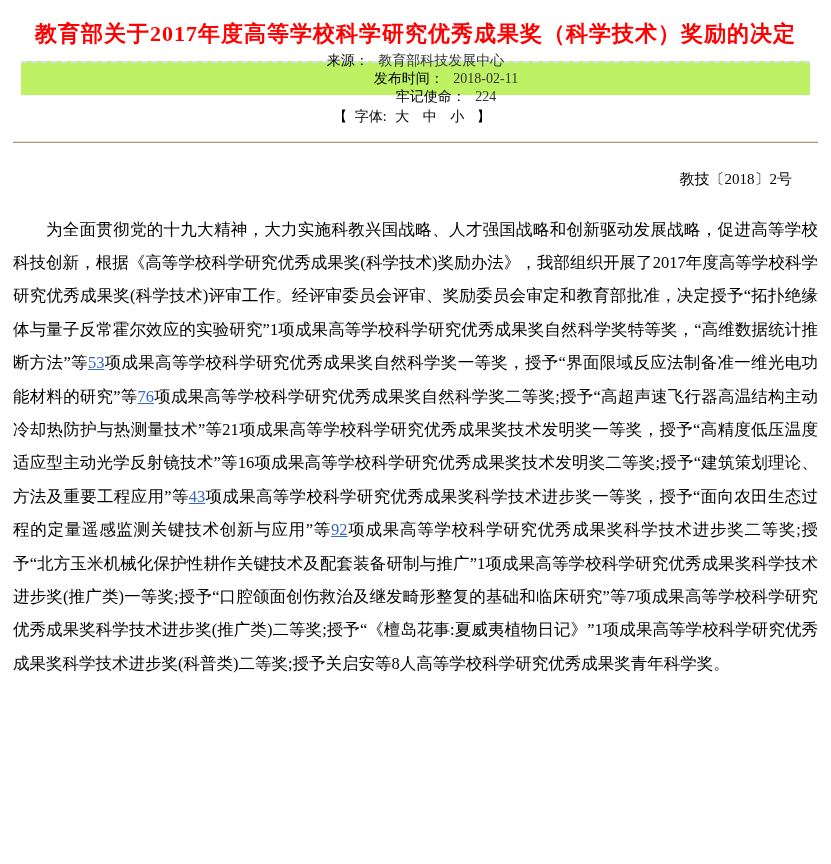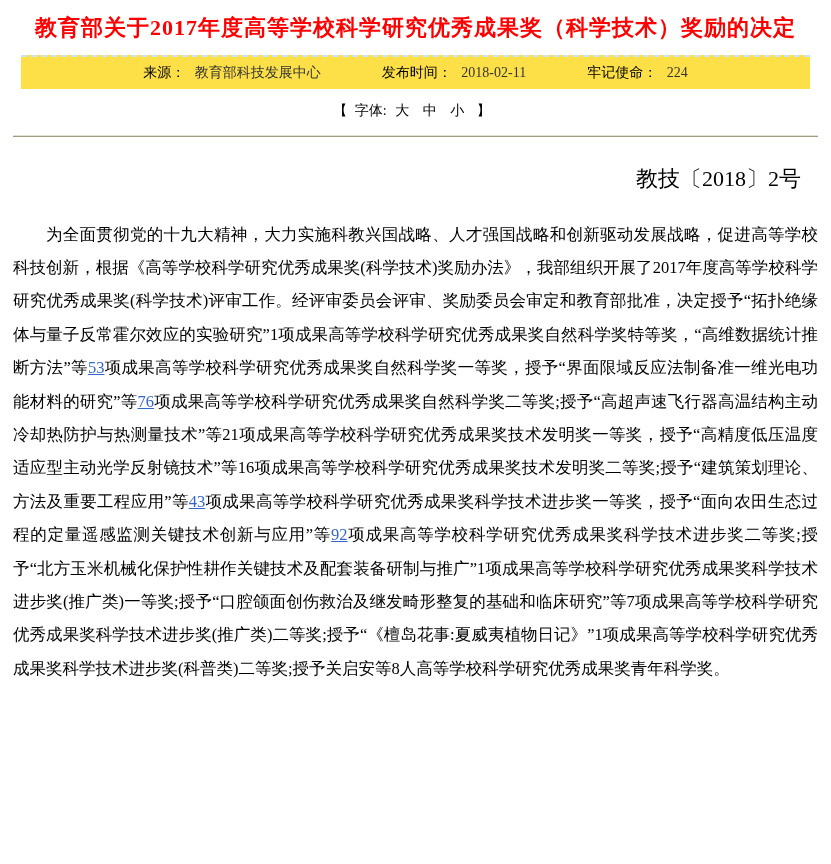--- a/index.html
+++ b/index.html
@@ -10,39 +10,40 @@
   body {
     width: 831px;
     height: 864px;
     overflow: hidden;
     font-family: "Liberation Serif", "DejaVu Serif", serif;
     color: #000000;
   }
   .page { width: 831px; }
 
   .doc-title {
-    margin: 14px 14px 12px 14px;
+    margin: 20px 14px 12px 14px;
     text-align: center;
     font-size: 22px;
     font-weight: bold;
     color: #ff0000;
     letter-spacing: 1px;
     line-height: 1.3;
   }
 
   .meta-bar {
     margin: 0 21px;
     height: 32px;
-    background: #fde047;
+    background: #bef264;
     border-top: 2px dashed #cde2f2;
     display: flex;
     align-items: center;
     justify-content: center;
     font-size: 14px;
     color: #222222;
+    flex-direction: column;
   }
   .meta-item { white-space: nowrap; }
   .meta-item + .meta-item { margin-left: 61px; }
   .meta-label { color: #000000; }
   .meta-value { color: #333333; margin-left: 6px; }
 
   .font-row {
     margin: 13px 7px 15px 0;
     text-align: center;
     font-size: 14px;
@@ -56,23 +57,23 @@
   }
 
   .divider {
     margin: 0 13px;
     height: 2px;
     background: linear-gradient(#e3e0d4 0%, #e3e0d4 50%, #a59c80 50%, #a59c80 100%);
   }
 
   .doc-number {
     margin-top: 27px;
-    padding-right: 30px;
+    padding-right: 39px;
     text-align: right;
-    font-size: 22px;
+    font-size: 15px;
     color: #000000;
   }
 
   .content {
     margin: 0 13px;
   }
   .body-paragraph {
     margin: 24px 0 0 0;
     font-size: 16.5px;
     line-height: 33.4px;

